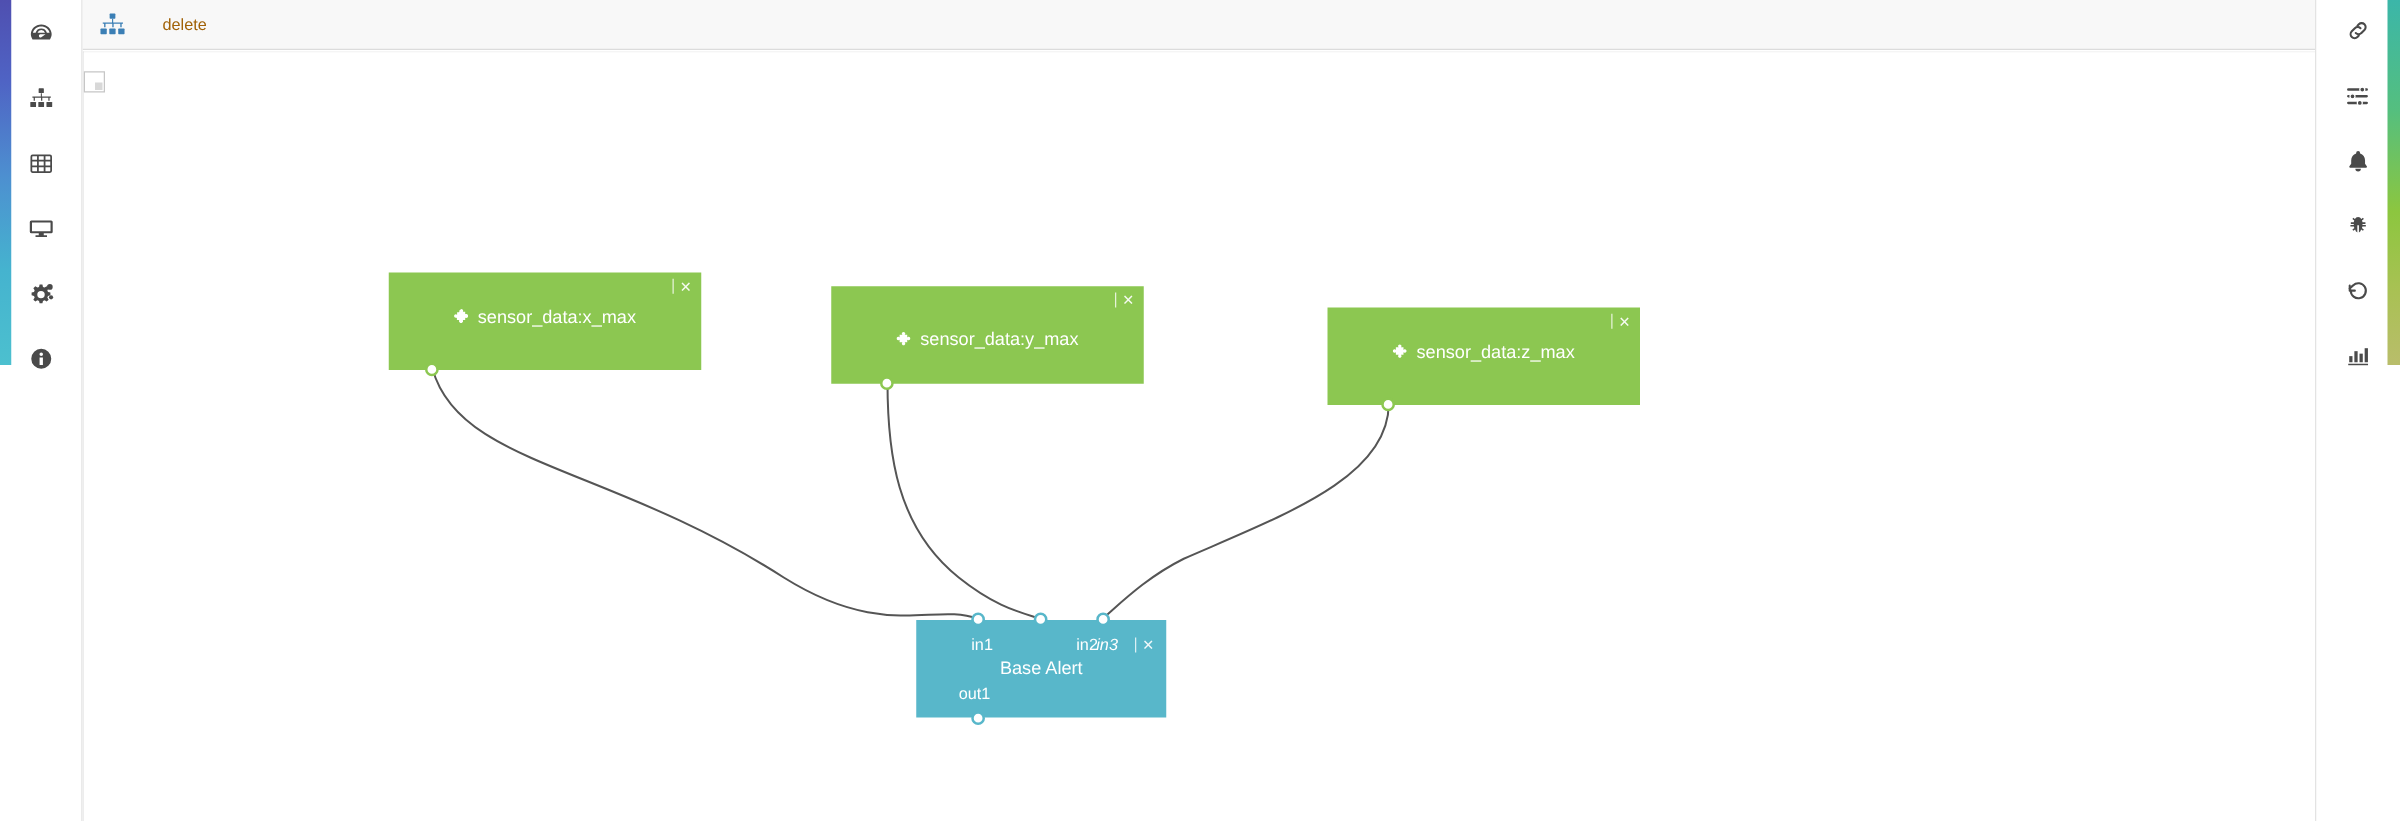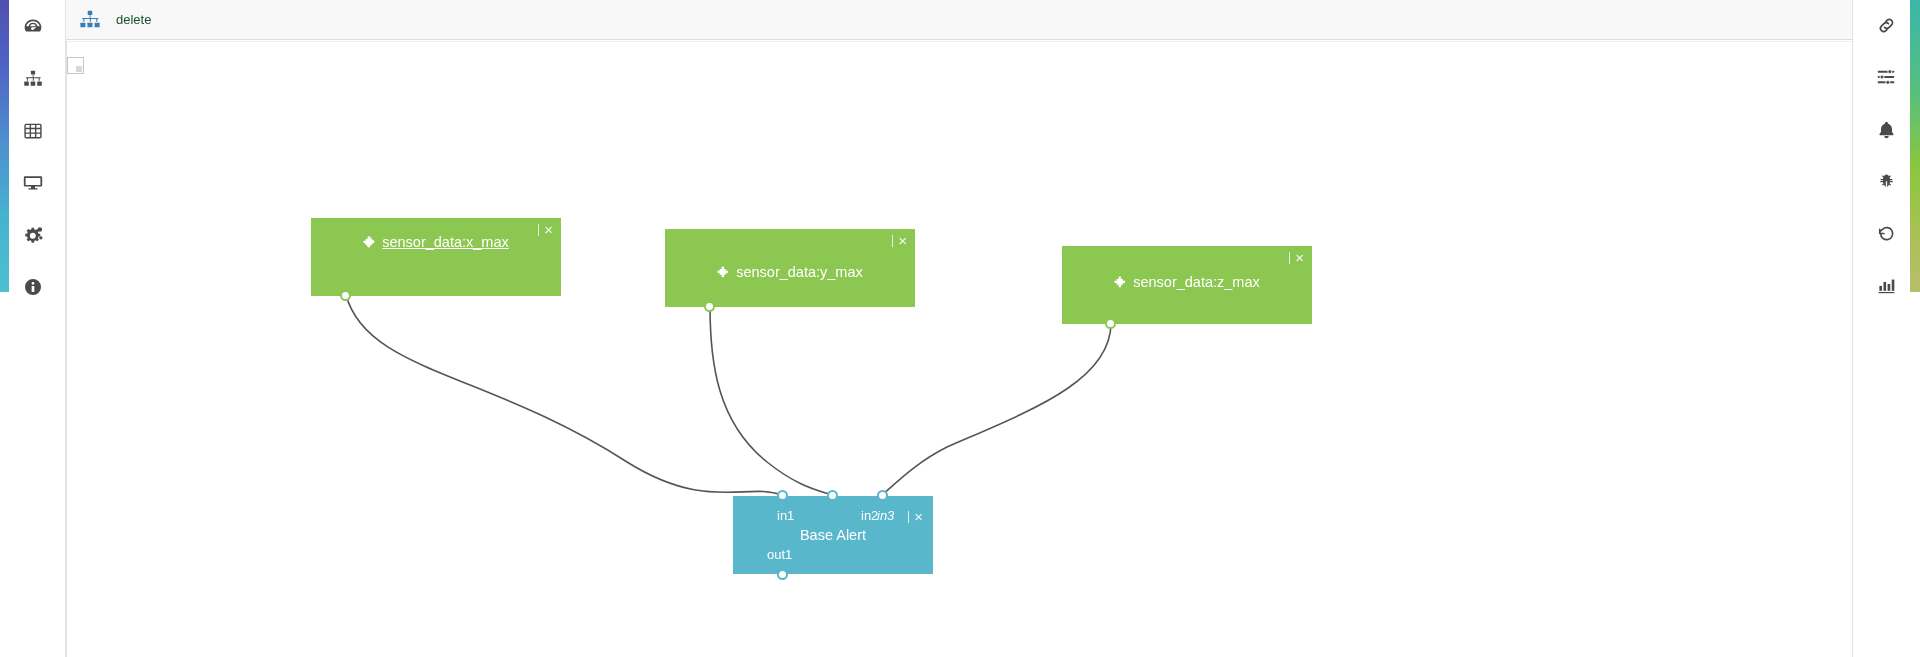--- a/index.html
+++ b/index.html
@@ -93,23 +93,23 @@
     font-size: 15px;
     font-family: "Liberation Sans", sans-serif;
     color: #333;
     padding: 2px 8px;
     border: 1px solid #c9c9c9;
     border-radius: 2px;
     background: #fff;
     outline: none;
   }
   #delete-link {
-    margin-left: 4px;
+    margin-left: 18px;
     font-size: 13px;
-    color: #14532d;
+    color: #a16207;
     text-decoration: none;
     cursor: pointer;
   }
 
   
   #canvas-wrap {
     position: absolute;
     left: 66px; top: 41px;
     width: 1786px; height: 616px;
     background: #ffffff;
@@ -323,21 +323,21 @@
       <svg id="edges" viewBox="0 0 1785 615" preserveAspectRatio="none">
         <g fill="none" stroke="#555555" stroke-width="1.6">
           <path d="M 279 253 C 300 330 420 330 560 420 C 640 470 680 440 715 453"></path>
           <path d="M 643 264 C 643 320 650 380 700 420 C 730 444 750 448 765 453"></path>
           <path d="M 1044 281 C 1044 340 960 370 880 405 C 850 420 830 440 815 453"></path>
         </g>
       </svg>
 
       <div class="node node-green" style="left:244px; top:176px; width:250px; height:78px;">
         <span class="node-close"><span class="bar"></span>×</span>
-        <div class="node-title" style="top:16px;text-decoration:underline;">
+        <div class="node-title" style="top:28px;">
           <span class="puzzle-icon">
             <svg width="14" height="14" viewBox="0 0 24 24" fill="#ffffff">
               <path d="M10.2 2.2c1.5 0 2.7 1 2.7 2.3 0 .5-.2.9-.4 1.3h3.2v3.4c.4-.3.9-.4 1.4-.4 1.4 0 2.5 1.2 2.5 2.7s-1.1 2.7-2.5 2.7c-.5 0-1-.2-1.4-.4v3.4h-3.4c.3.4.4.9.4 1.4 0 1.4-1.2 2.5-2.7 2.5S7.3 19.9 7.3 18.5c0-.5.2-1 .4-1.4H4.3v-3.4c-.4.3-.9.4-1.4.4"></path>
               <path d="M9.9 2.6c1.4 0 2.5 1 2.5 2.1 0 .45-.18.85-.42 1.2l-.5.75h3.6v3.55l.78-.5c.36-.23.76-.37 1.2-.37 1.2 0 2.15 1.05 2.15 2.37s-.95 2.37-2.15 2.37c-.44 0-.84-.14-1.2-.37l-.78-.5v3.55h-3.6l.5.75c.24.35.42.75.42 1.2 0 1.18-1.05 2.15-2.37 2.15s-2.37-.97-2.37-2.15c0-.45.14-.85.37-1.2l.5-.75H4.6V13.2l-.75.5c-.35.23-.75.37-1.2.37-1.18 0-2.15-1.05-2.15-2.37S1.47 9.33 2.65 9.33c.45 0 .85.14 1.2.37l.75.5V6.65h3.9l-.5-.75a2.1 2.1 0 0 1-.37-1.2c0-1.1 1.05-2.1 2.27-2.1z"></path>
             </svg>
           </span><span>sensor_data:x_max</span>
         </div>
       </div>
       <div class="port port-green" style="left:273px; top:248px;"></div>
 

